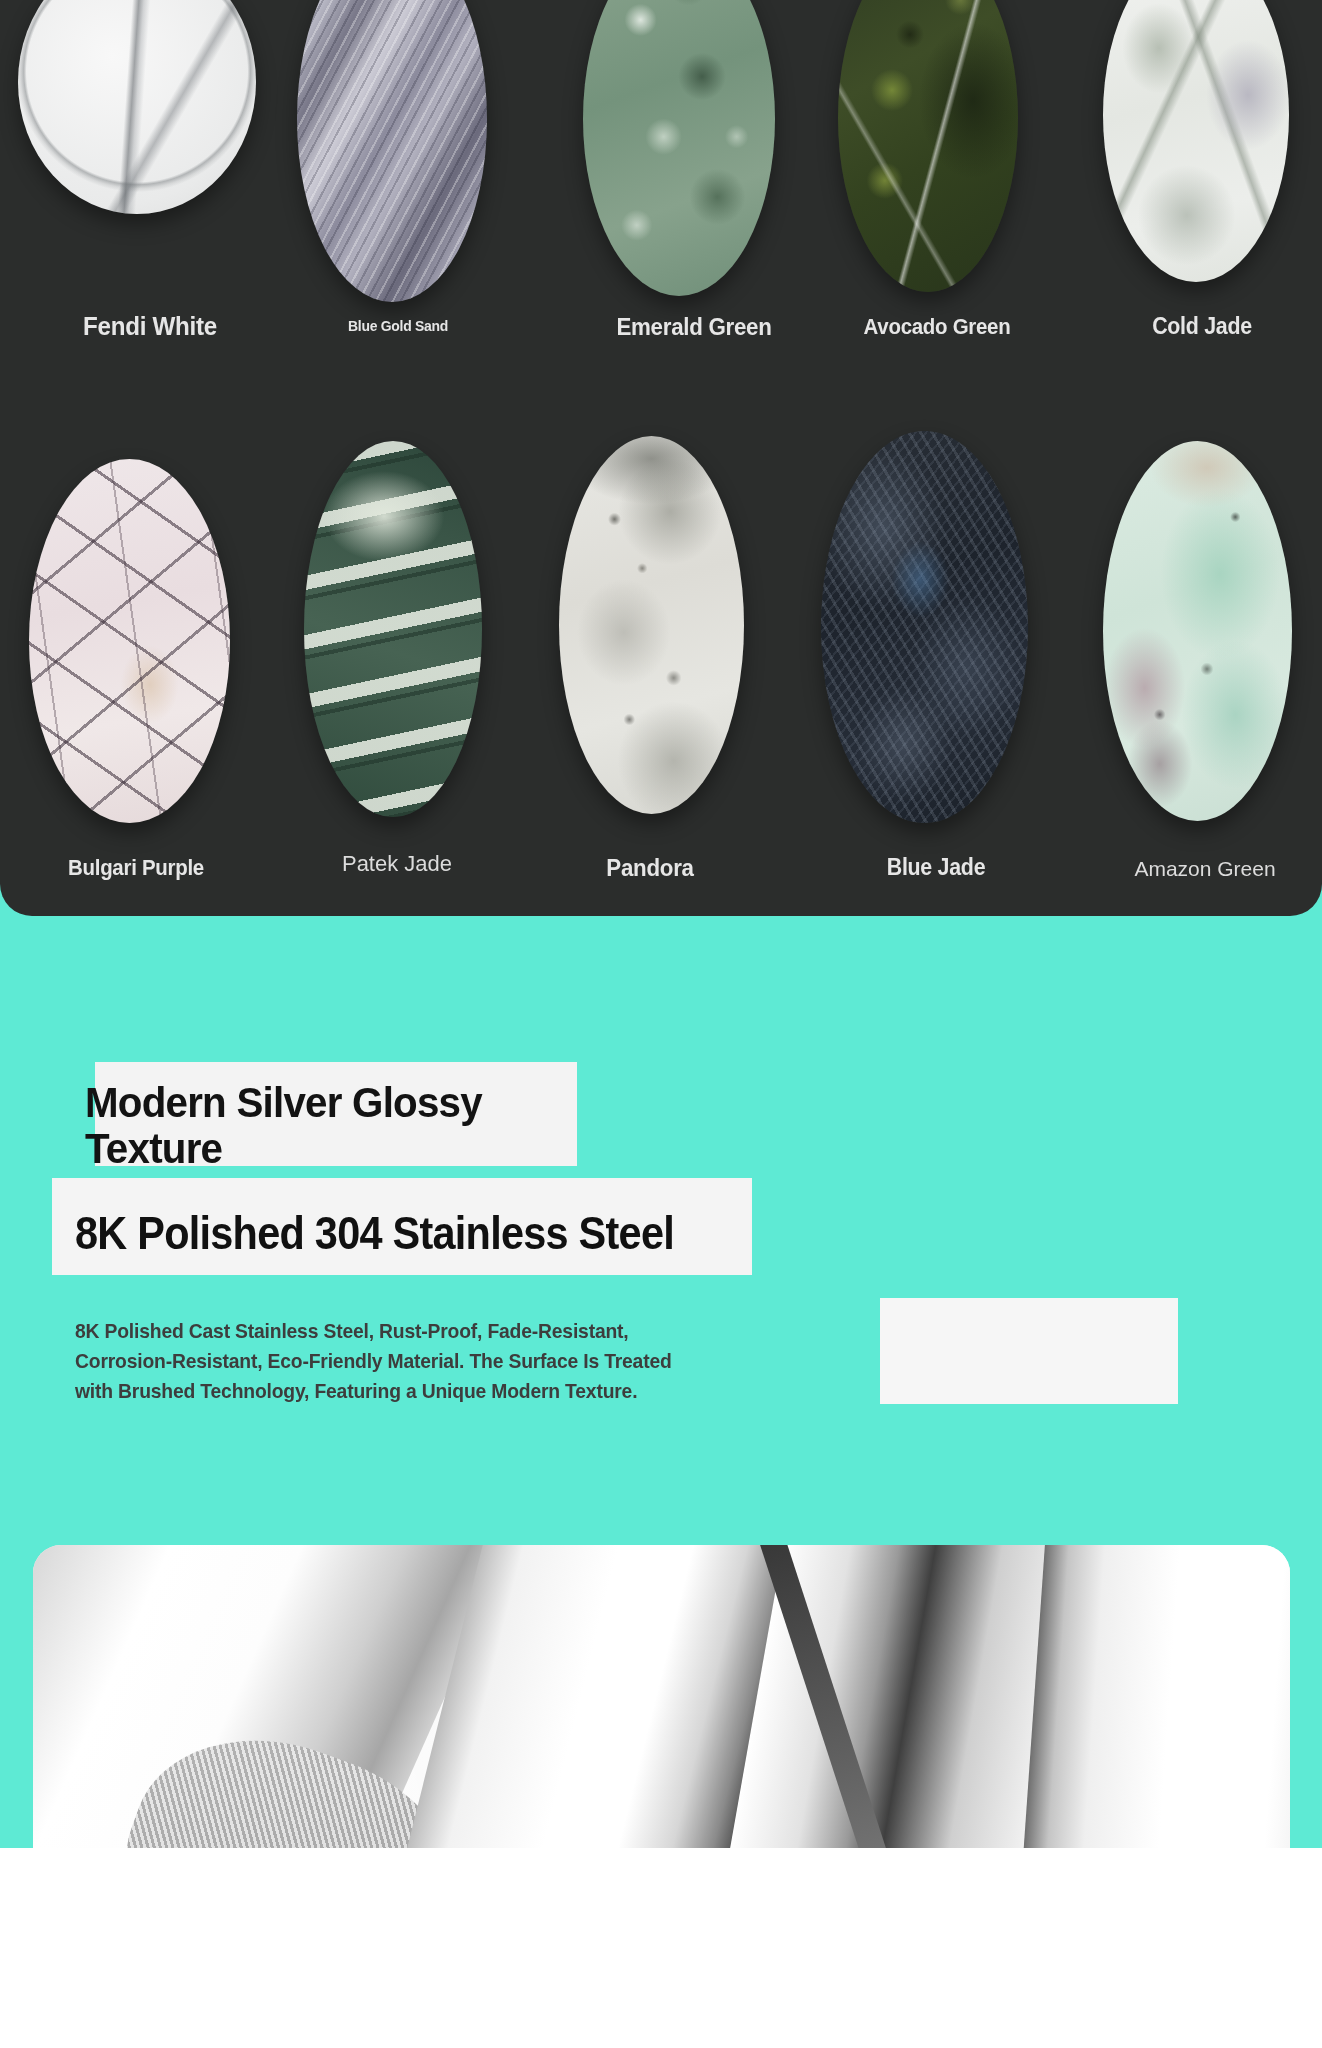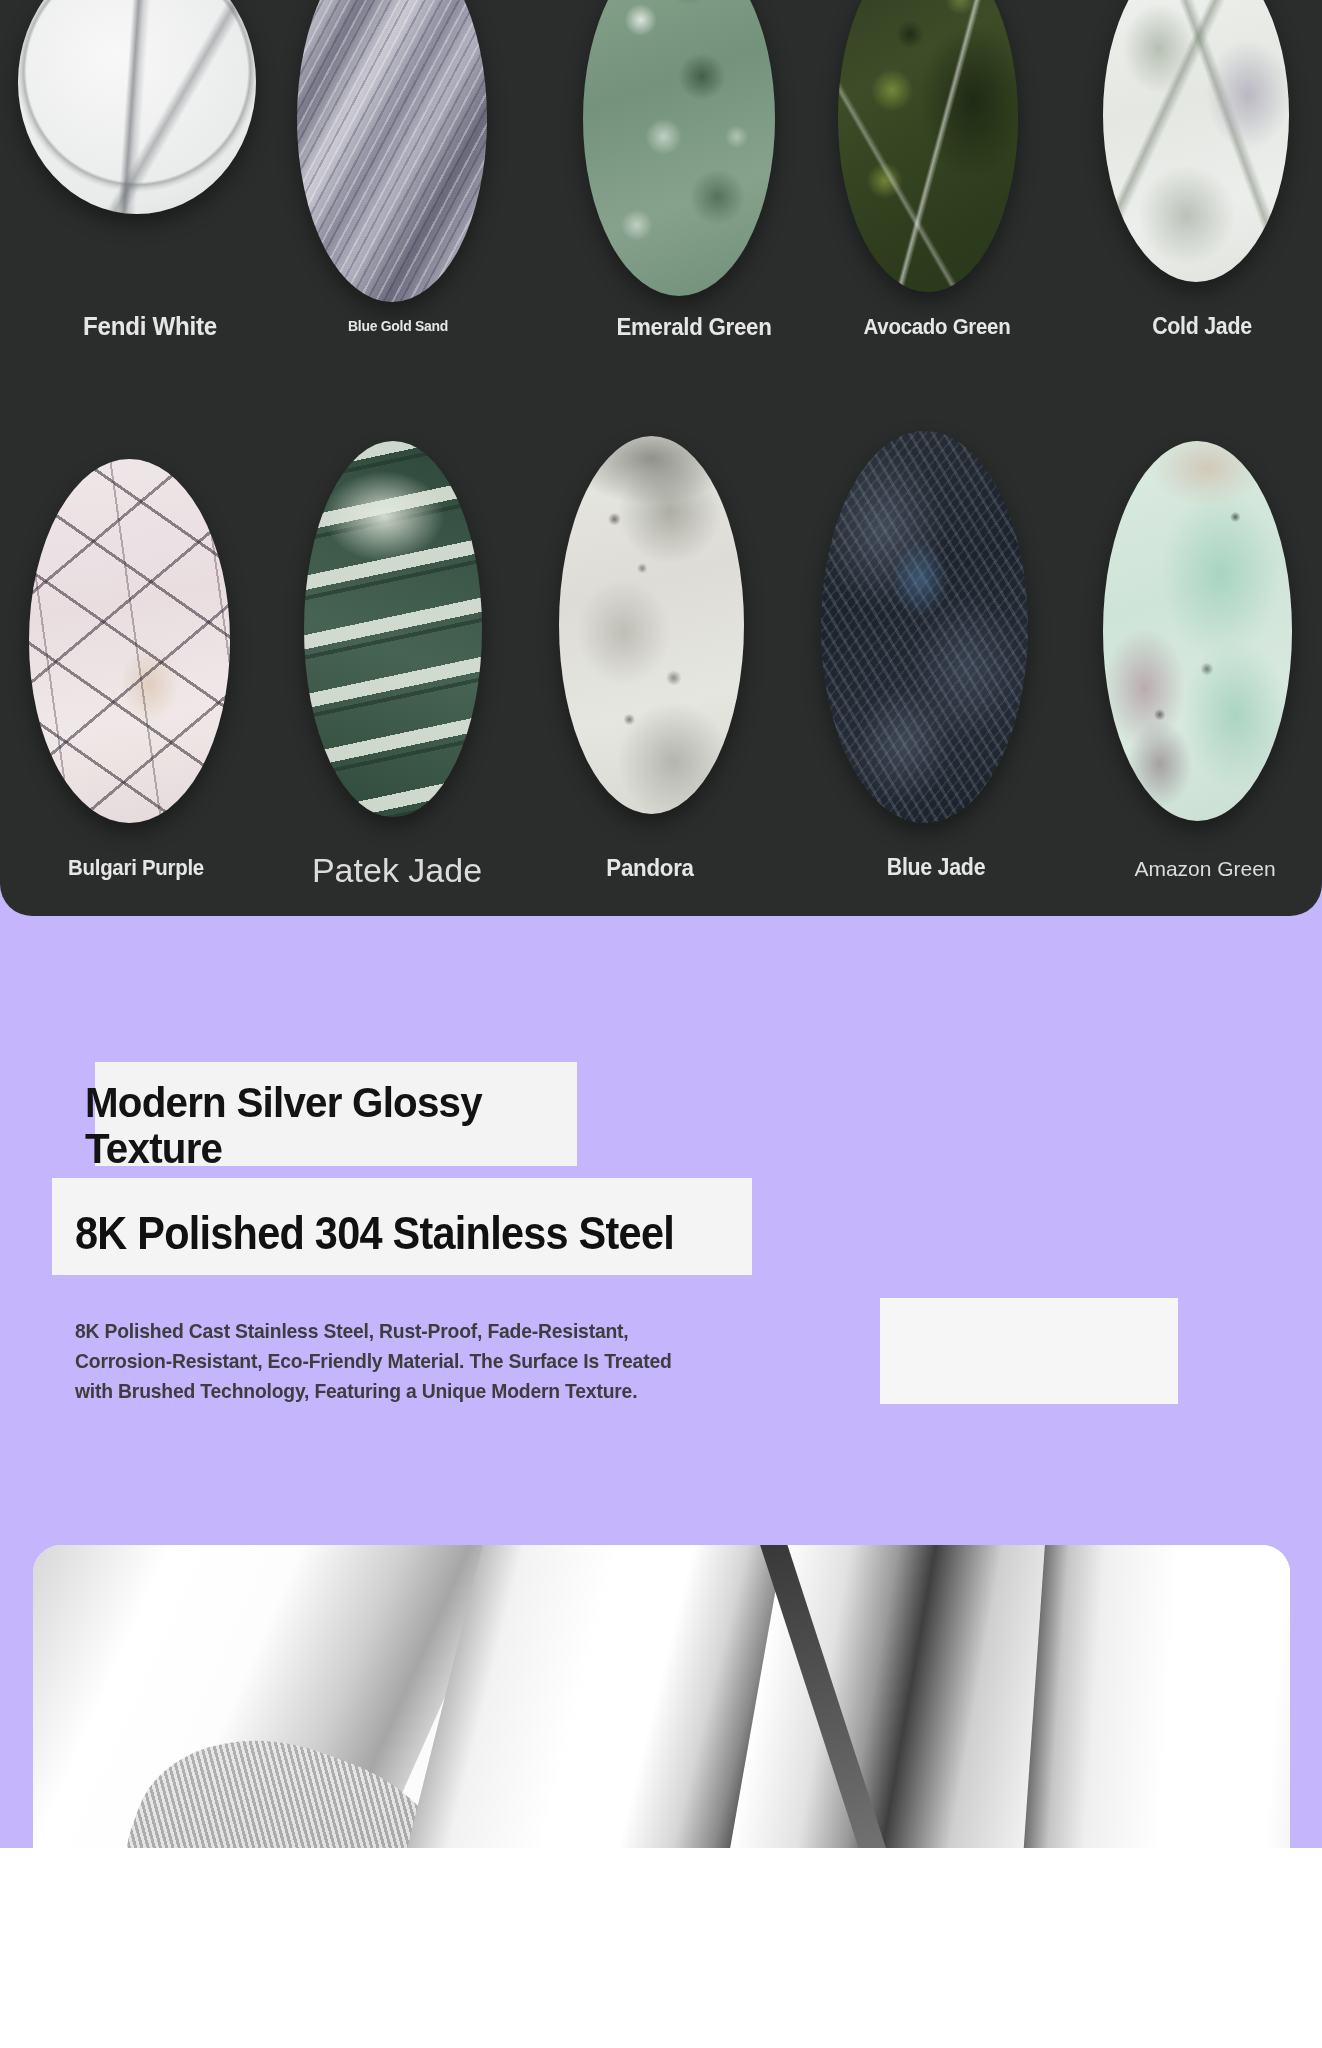--- a/index.html
+++ b/index.html
@@ -1,16 +1,16 @@
 <!DOCTYPE html>
 <html><head>
 <meta charset="utf-8">
 <style>
   html,body{margin:0;padding:0;background:#ffffff;}
-  .page{position:relative;width:1322px;height:1848px;overflow:hidden;background:#c4b5fd;
+  .page{position:relative;width:1322px;height:1848px;overflow:hidden;background:#5eead4;
         font-family:"Liberation Sans", sans-serif;}
 
   
   .panel{position:absolute;left:0;top:0;width:1322px;height:916px;background:#2b2d2c;
          border-radius:0 0 32px 32px;}
   .swatch{position:absolute;border-radius:50%;box-shadow:0 10px 20px rgba(0,0,0,.38);}
   .label{position:absolute;width:260px;text-align:center;color:#e6e6e6;font-weight:700;
          letter-spacing:-.3px;transform:scaleX(.93);line-height:1.1;white-space:nowrap;}
   .label.reg{font-weight:400;transform:none;letter-spacing:0;color:#dcdcdc;}
 
@@ -101,21 +101,21 @@
       radial-gradient(ellipse 38% 26% at 70% 72%, rgba(140,198,176,.6), transparent 75%),
       linear-gradient(160deg,#dcebe2 0%,#cfe4d8 40%,#d8e9df 70%,#c8ded2 100%);}
 
   
   .lb-fendi   {left:20px;  top:312px;font-size:26px;}
   .lb-bluegold{left:268px; top:318px;font-size:15px;}
   .lb-emerald {left:564px; top:314px;font-size:24px;}
   .lb-avocado {left:807px; top:315px;font-size:22px;}
   .lb-coldjade{left:1072px;top:314px;font-size:23px;}
   .lb-bulgari {left:6px;   top:856px;font-size:22px;}
-  .lb-patek   {left:267px; top:852px;font-size:34px;}
+  .lb-patek   {left:267px; top:852px;font-size:22px;}
   .lb-pandora {left:520px; top:855px;font-size:24px;}
   .lb-bluejade{left:806px; top:855px;font-size:23px;}
   .lb-amazon  {left:1075px;top:857px;font-size:21px;}
 
   
   .hl{position:absolute;background:#f3f3f3;}
   .hl-1{left:95px; top:1062px;width:482px;height:104px;}
   .hl-2{left:52px; top:1178px;width:700px;height:97px;background:#f4f4f4;}
   .hl-3{left:880px;top:1298px;width:298px;height:106px;background:#f6f6f6;}
   .feature-title{position:absolute;left:85px;top:1080px;color:#131313;font-weight:700;

